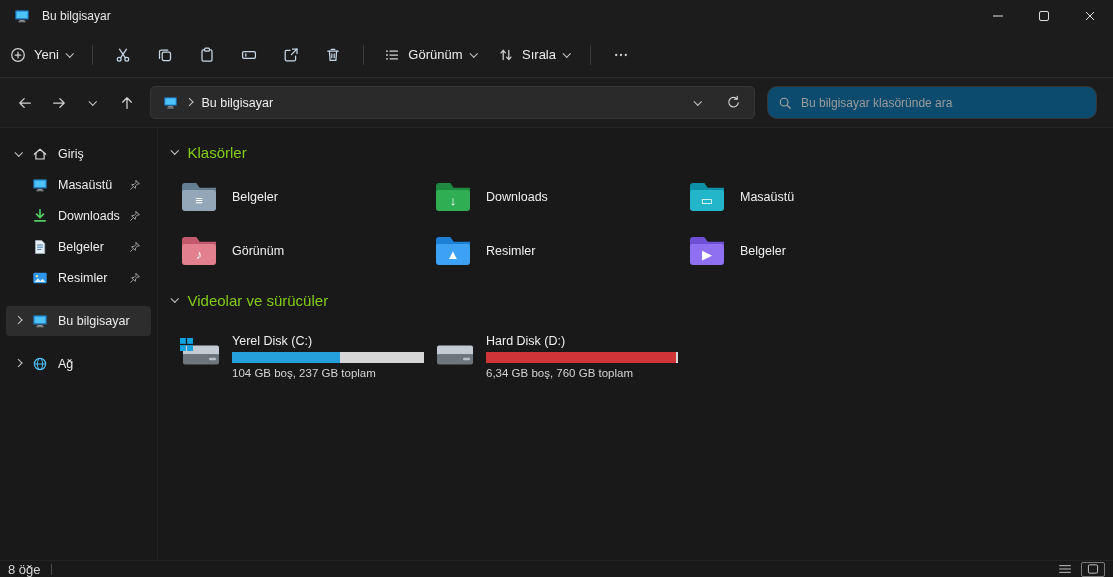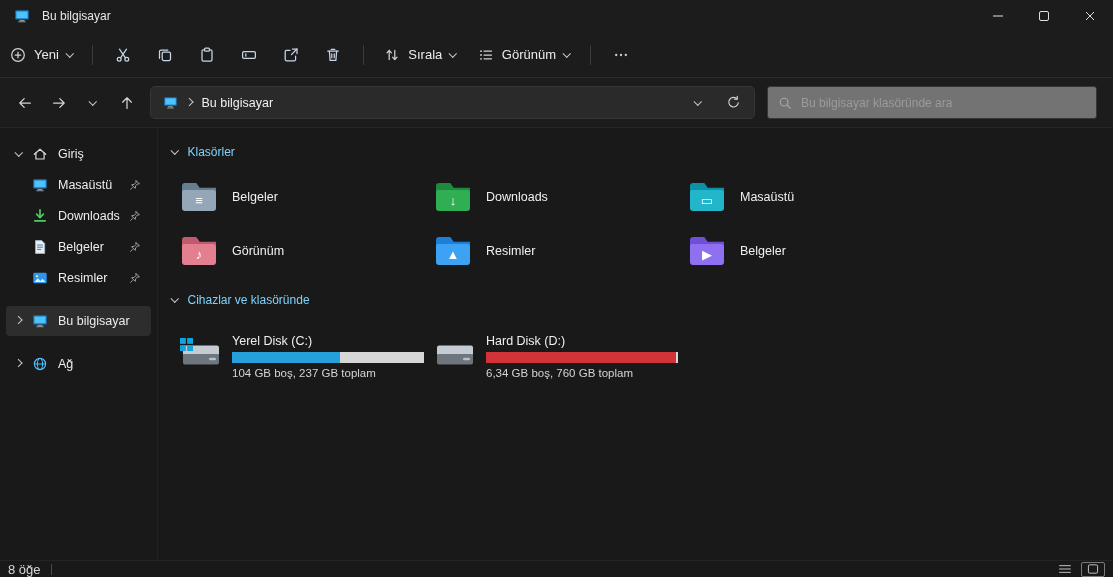--- a/index.html
+++ b/index.html
@@ -32,39 +32,39 @@
 
   
   .navbar{flex:0 0 50px;display:flex;align-items:center;background:#1c1c1c;
           border-bottom:1px solid #262626;padding:0 8px}
   .nav-btn{width:34px;height:32px;display:flex;align-items:center;justify-content:center;border-radius:4px}
   .addressbar{flex:1;height:33px;background:#2a2a2a;border:1px solid #363636;border-radius:5px;
               display:flex;align-items:center;gap:9px;padding:0 8px 0 12px;margin:0 12px 0 6px}
   .crumb{font-size:12.5px;color:#f0f0f0}
   .addr-spacer{flex:1}
   .addr-btn{width:26px;height:26px;display:flex;align-items:center;justify-content:center;border-radius:4px}
-  .searchbox{width:330px;height:33px;background:#737373;border:1px solid #363636;border-radius:3px;
+  .searchbox{width:330px;height:33px;background:#0c4a6e;border:1px solid #363636;border-radius:10px;
              display:flex;align-items:center;gap:9px;padding:0 10px;margin-right:8px}
   .searchbox input{flex:1;background:transparent;border:none;outline:none;color:#fff;font-size:12px;font-family:inherit}
   .searchbox input::placeholder{color:#9b9b9b}
 
   
   .body-row{flex:1;display:flex;background:#191919;min-height:0}
   .sidebar{flex:0 0 158px;padding-top:10px;border-right:1px solid #222}
   .side-item{height:30px;margin:1px 6px;border-radius:4px;display:flex;align-items:center;padding:0 4px}
   .side-item.selected{background:#2d2d2d}
   .side-item.gap-top{margin-top:13px}
   .expander{width:18px;display:flex;justify-content:center;align-items:center}
   .side-ico{width:20px;display:flex;justify-content:center;margin:0 8px 0 2px}
   .side-label{font-size:12.5px;color:#ececec}
   .pin{margin-left:auto;margin-right:6px;display:flex}
 
   .content{flex:1;padding:10px 0 0 14px}
   .sec-head{display:flex;align-items:center;gap:10px;height:28px}
-  .sec-title{font-size:12px;color:#7dd3fc}
+  .sec-title{font-size:15px;color:#84cc16}
 
   .fgrid{display:grid;grid-template-columns:repeat(3,254px);margin:4px 0 8px}
   .tile{height:54px;display:flex;align-items:center;gap:16px;padding:0 10px;border-radius:4px}
   .folder{position:relative;width:34px;height:28px;flex:0 0 34px}
   .f-back{position:absolute;left:0;right:0;top:0;bottom:4px;border-radius:3px;
           clip-path:polygon(0 0,42% 0,52% 20%,100% 20%,100% 100%,0 100%)}
   .f-front{position:absolute;left:0;right:0;bottom:0;height:21px;border-radius:2px 3px 3px 3px;
            display:flex;align-items:center;justify-content:center}
   .f-glyph{color:#fff;font-size:13px;line-height:1}
   .tile-label{font-size:12.5px;color:#f0f0f0}
@@ -170,37 +170,37 @@
           <path d="M2.8 4.2h10.4"></path>
           <path d="M6.2 2.4h3.6"></path>
           <path d="M4.4 4.2l.7 9.2h5.8l.7-9.2"></path>
           <path d="M6.8 6.8v4M9.2 6.8v4"></path>
         </svg>
     </button>
     <div class="sep"></div>
     <button class="tb">
       <span style="display:flex">
         <svg class="icg" width="16" height="16" viewBox="0 0 16 16">
-            <path d="M5.2 12.6V3.4M5.2 3.4 3 5.8M5.2 3.4l2.2 2.4"></path>
-            <path d="M10.8 3.4v9.2M10.8 12.6 8.6 10.2M10.8 12.6l2.2-2.4"></path>
-          </svg>
-      </span>
-      <span>Sırala</span>
-      <i class="chv down"></i>
-    </button>
-    <button class="tb">
-      <span style="display:flex">
-        <svg class="icg" width="16" height="16" viewBox="0 0 16 16">
             <circle cx="3" cy="4.2" r="0.9" fill="#d2d2d2" stroke="none"></circle>
             <circle cx="3" cy="8" r="0.9" fill="#d2d2d2" stroke="none"></circle>
             <circle cx="3" cy="11.8" r="0.9" fill="#d2d2d2" stroke="none"></circle>
             <path d="M6 4.2h7.5M6 8h7.5M6 11.8h7.5"></path>
           </svg>
       </span>
       <span>Görünüm</span>
+      <i class="chv down"></i>
+    </button>
+    <button class="tb">
+      <span style="display:flex">
+        <svg class="icg" width="16" height="16" viewBox="0 0 16 16">
+            <path d="M5.2 12.6V3.4M5.2 3.4 3 5.8M5.2 3.4l2.2 2.4"></path>
+            <path d="M10.8 3.4v9.2M10.8 12.6 8.6 10.2M10.8 12.6l2.2-2.4"></path>
+          </svg>
+      </span>
+      <span>Sırala</span>
       <i class="chv down"></i>
     </button>
     <div class="sep"></div>
     <button class="tb icon-only">
       <svg width="16" height="16" viewBox="0 0 16 16">
           <circle cx="3.2" cy="8" r="1.15" fill="#d2d2d2"></circle>
           <circle cx="8" cy="8" r="1.15" fill="#d2d2d2"></circle>
           <circle cx="12.8" cy="8" r="1.15" fill="#d2d2d2"></circle>
         </svg>
     </button>
@@ -443,21 +443,21 @@
             <span class="f-front" style="background: rgb(143, 112, 240);">
               <span class="f-glyph">▶</span>
             </span>
           </span>
           <span class="tile-label">Belgeler</span>
         </div>
       </div>
 
       <div class="sec-head">
         <i class="chv down"></i>
-        <span class="sec-title">Cihazlar ve klasöründe</span>
+        <span class="sec-title">Videolar ve sürücüler</span>
       </div>
 
       <div class="dgrid">
 
         <div class="drive">
           <span class="drive-ico">
             <svg width="38" height="24" viewBox="0 0 38 24">
                 <rect x="1" y="2.5" width="36" height="10" rx="2" fill="#c4cbd2"></rect>
                 <rect x="1" y="11" width="36" height="10.5" rx="2" fill="#6d757d"></rect>
                 <rect x="27" y="14.8" width="7" height="2.4" rx="1.2" fill="#b9c0c7"></rect>

